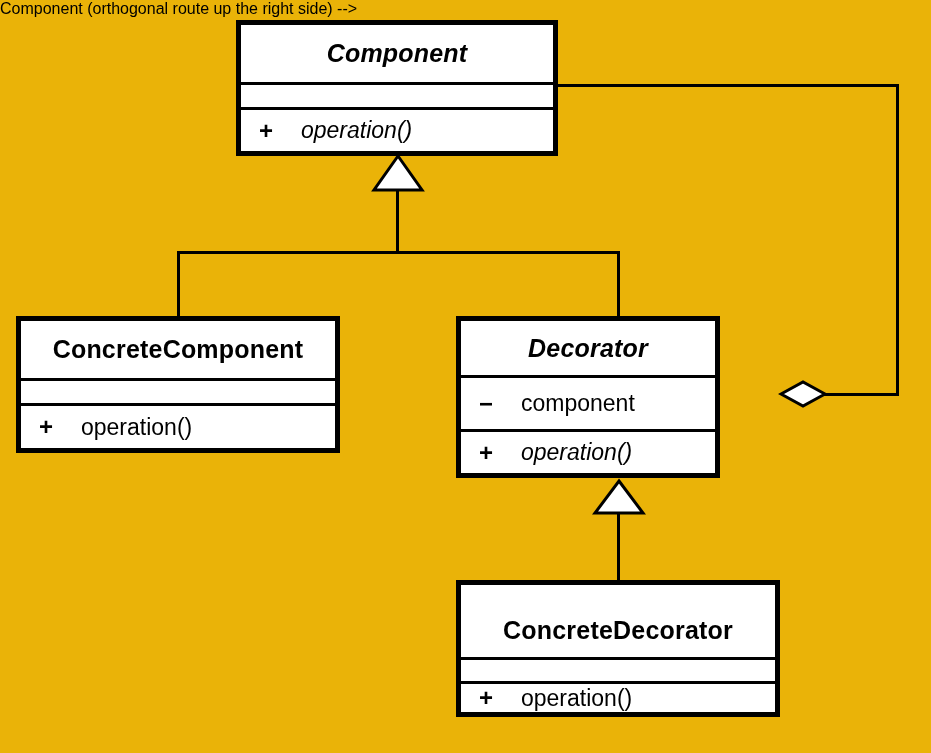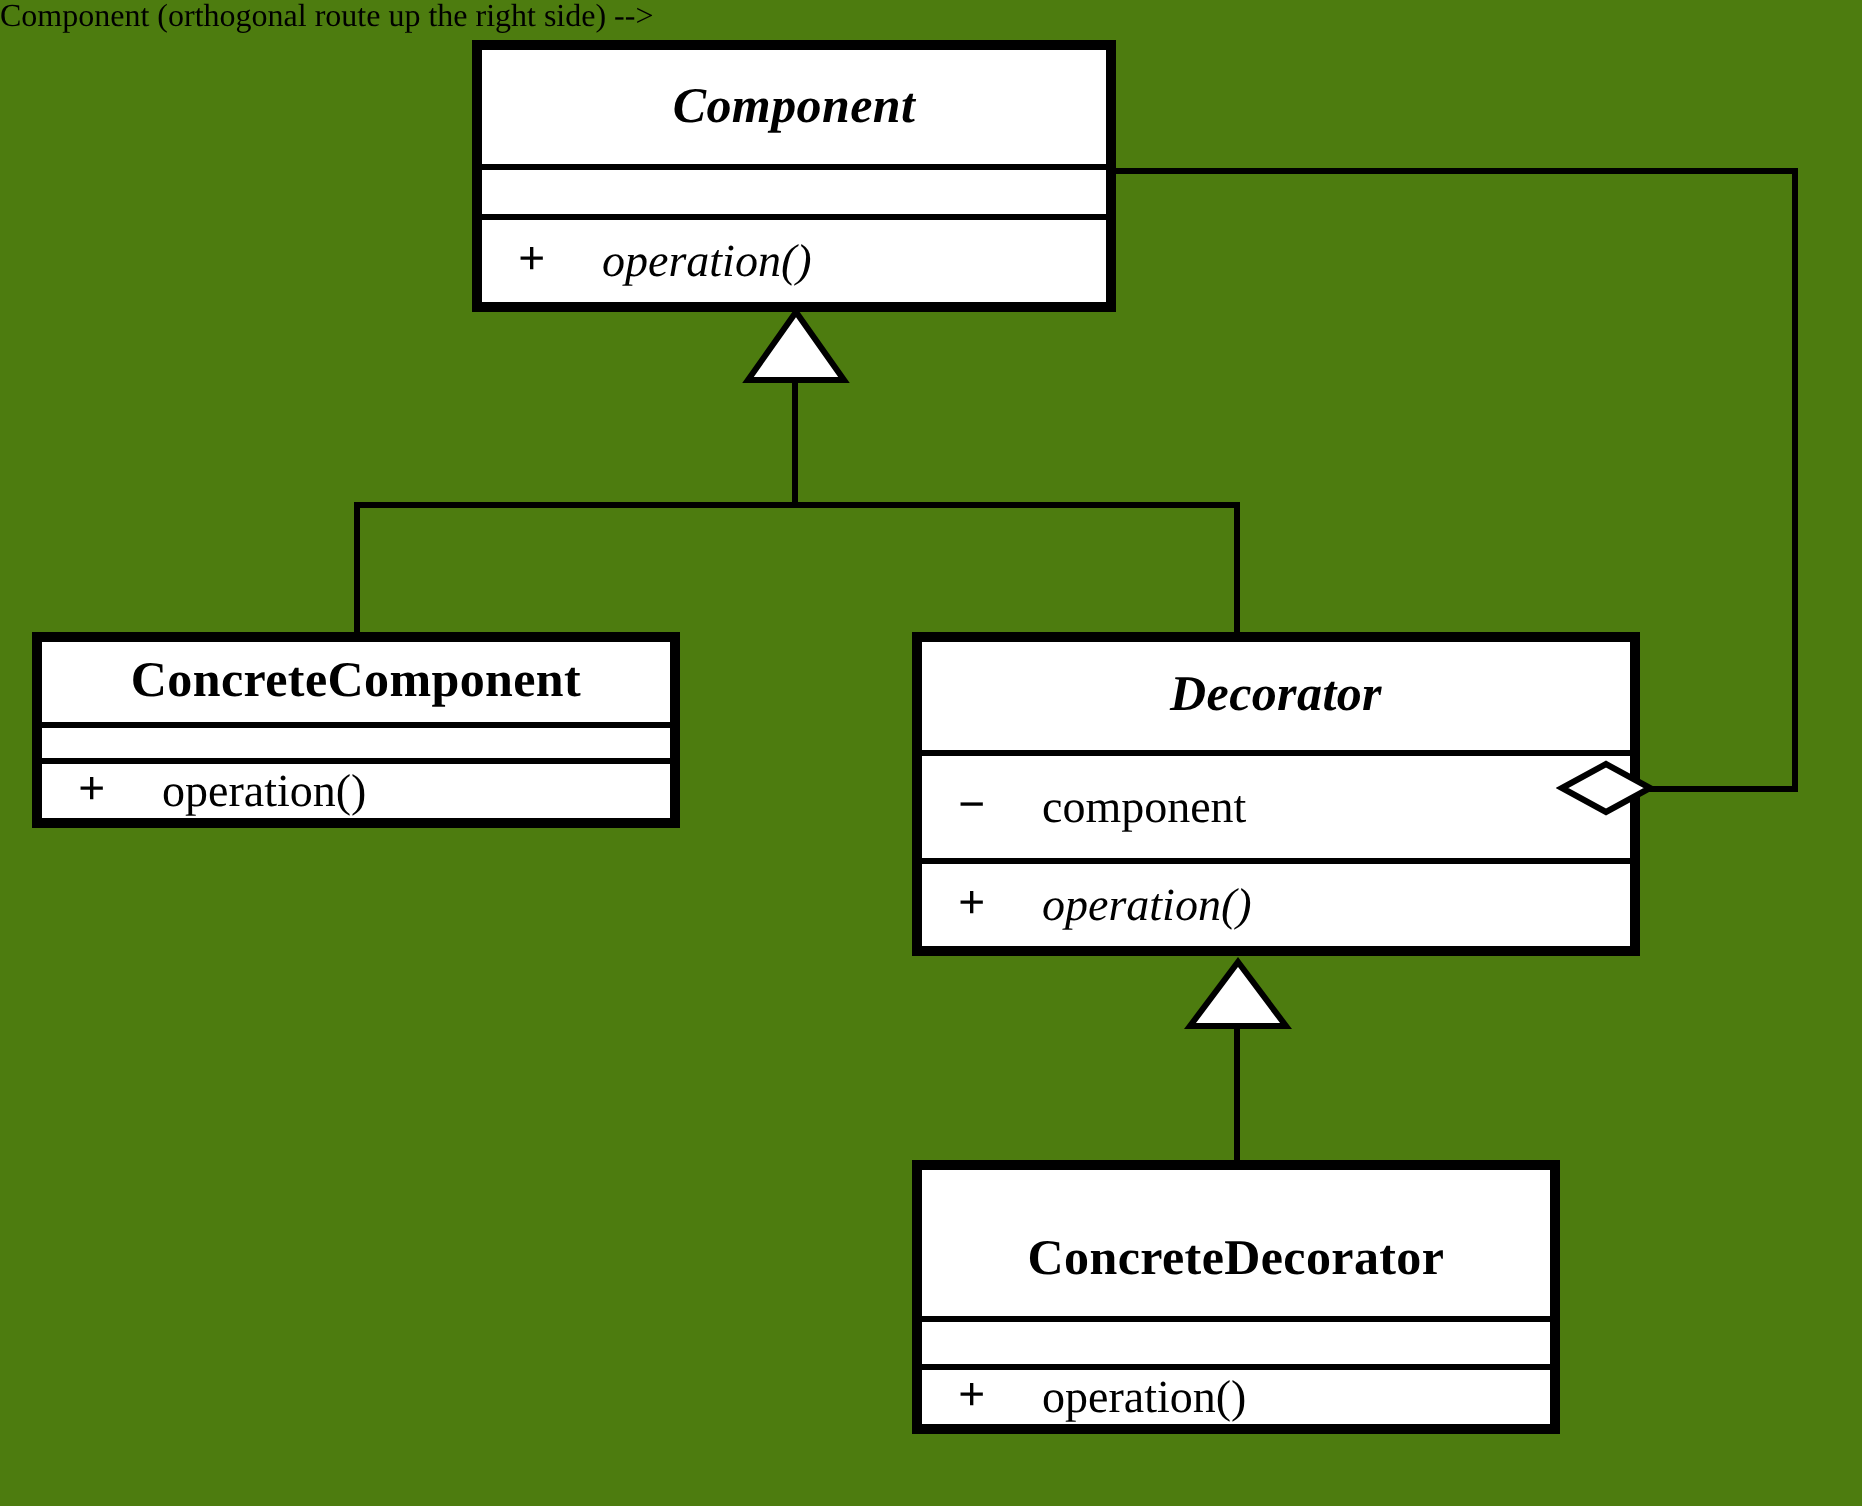--- a/index.html
+++ b/index.html
@@ -5,23 +5,23 @@
 <style>
   html, body {
     margin: 0;
     padding: 0;
     background: #ffffff;
   }
   #canvas {
     position: relative;
     width: 931px;
     height: 753px;
-    background: #4d7c0f;
+    background: #eab308;
     overflow: hidden;
-    font-family: Liberation Serif, serif;
+    font-family: Liberation Sans, sans-serif;
   }
 
   
   .uml-class {
     position: absolute;
     box-sizing: border-box;
     background: #ffffff;
     border: 5px solid #000000;
     display: flex;
     flex-direction: column;
@@ -137,33 +137,33 @@
     <div class="uml-sep"></div>
     <div class="uml-compartment empty"></div>
     <div class="uml-sep"></div>
     <div class="uml-compartment" style="flex:1;">
       <span class="uml-vis">+</span>
       <span class="uml-member abstract">operation()</span>
     </div>
   </div>
 
   
-  <div class="uml-class" style="left:16px; top:316px; width:324px; height:98px;">
+  <div class="uml-class" style="left:16px; top:316px; width:324px; height:137px;">
     <div class="uml-name" style="height:57px;">ConcreteComponent</div>
     <div class="uml-sep"></div>
     <div class="uml-compartment empty"></div>
     <div class="uml-sep"></div>
     <div class="uml-compartment" style="flex:1;">
       <span class="uml-vis">+</span>
       <span class="uml-member">operation()</span>
     </div>
   </div>
 
   
-  <div class="uml-class" style="left:456px; top:316px; width:364px; height:162px;">
+  <div class="uml-class" style="left:456px; top:316px; width:264px; height:162px;">
     <div class="uml-name abstract" style="height:54px;">Decorator</div>
     <div class="uml-sep"></div>
     <div class="uml-compartment" style="height:51px;">
       <span class="uml-vis">−</span>
       <span class="uml-member">component</span>
     </div>
     <div class="uml-sep"></div>
     <div class="uml-compartment" style="flex:1;">
       <span class="uml-vis">+</span>
       <span class="uml-member abstract">operation()</span>

